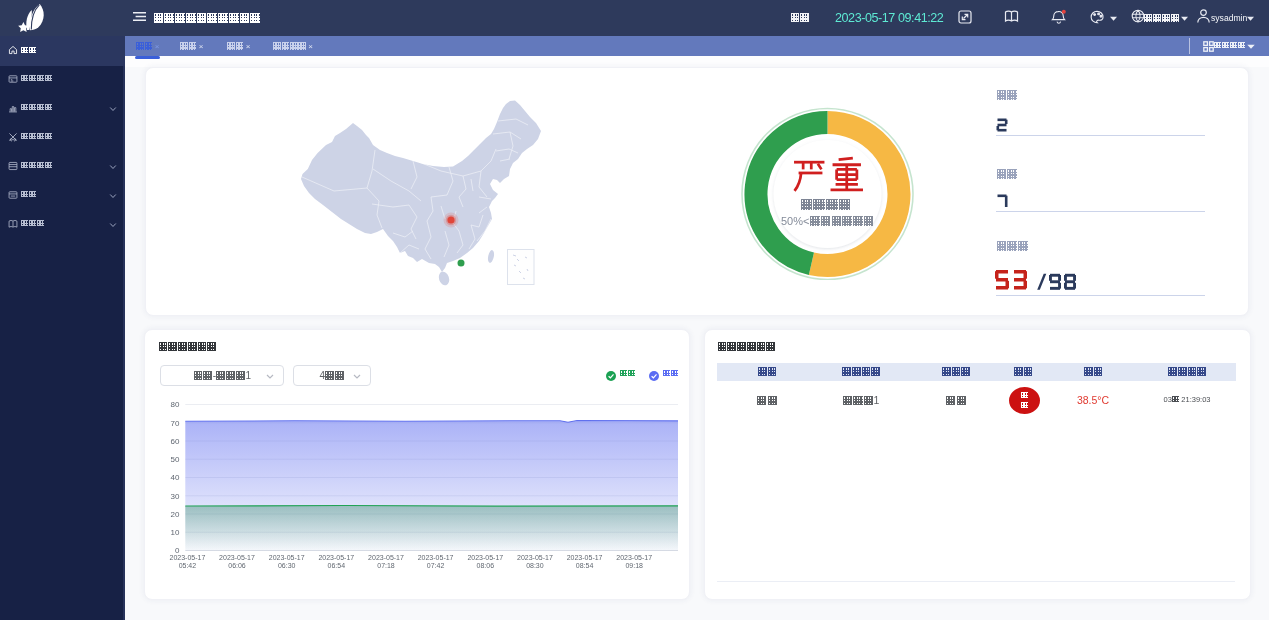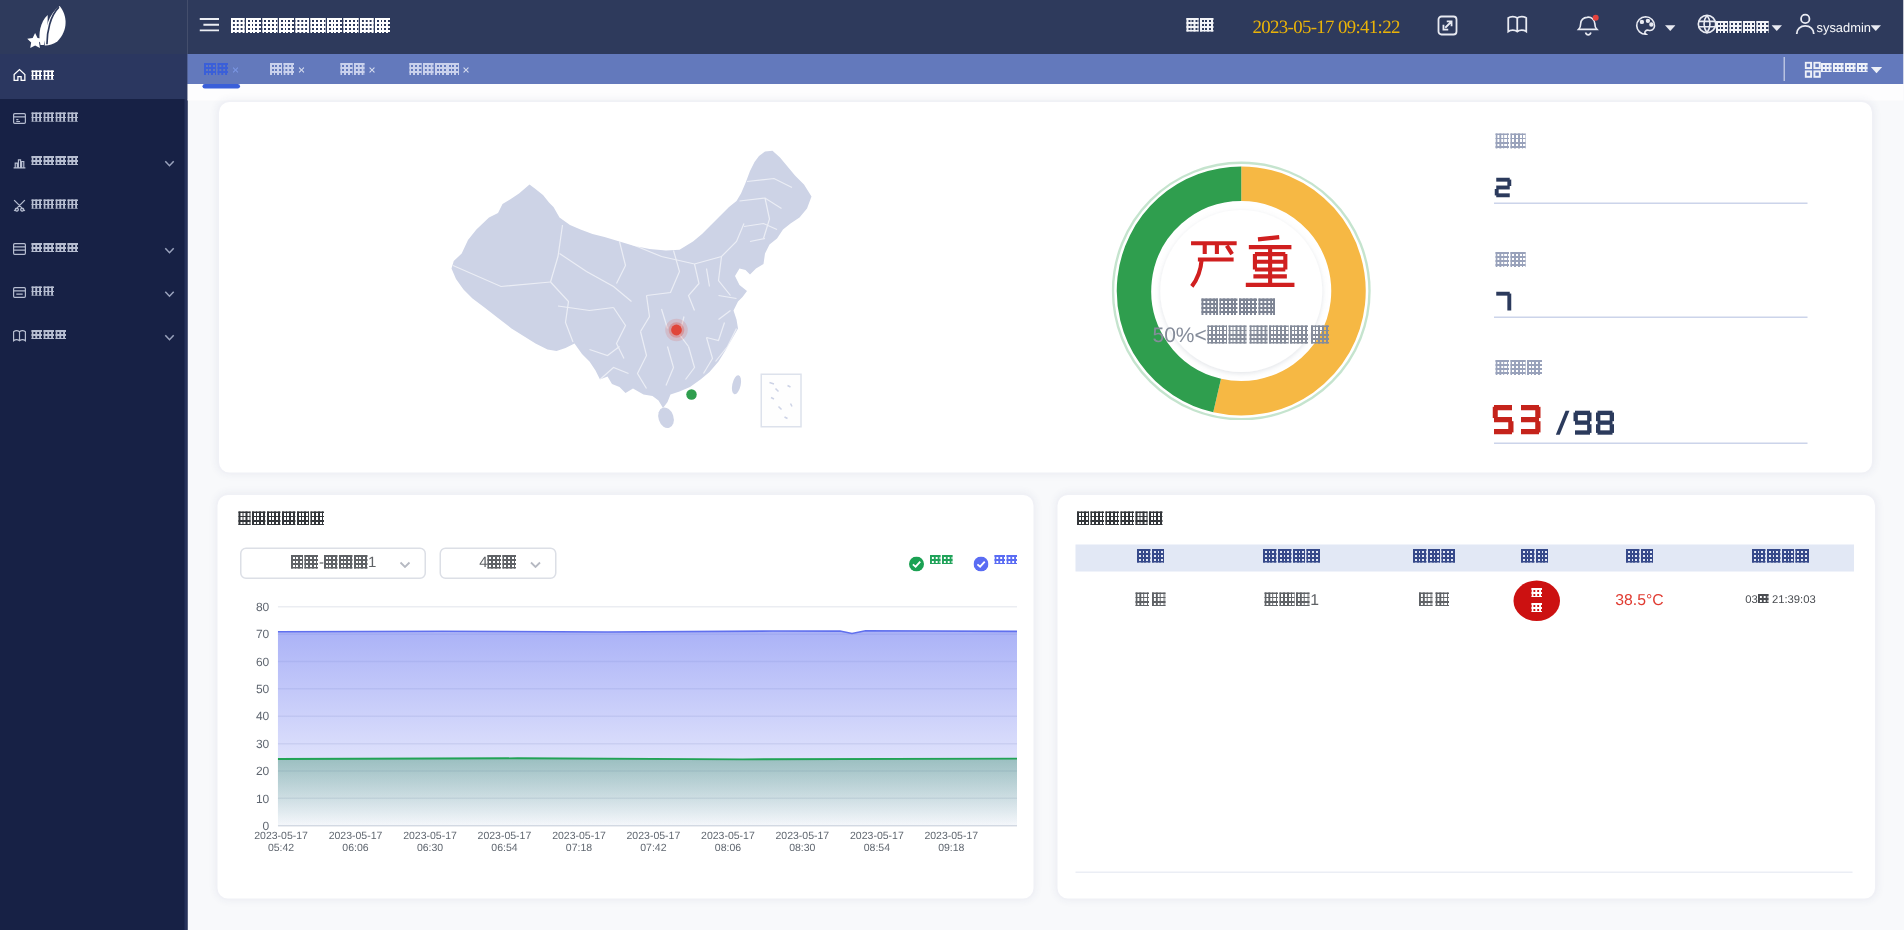--- a/index.html
+++ b/index.html
@@ -105,21 +105,21 @@
       <path d="M1.2 2.5 L4 5.5 L6.8 2.5"></path>
     </svg>
   </div>
 
 <div id="header">
 <svg class="abs" style="left:8px;top:12px" width="13" height="9" viewBox="0 0 13 9" stroke="#eceef4" stroke-width="1.4">
       <path d="M0 .7 h13 M2.6 4.5 h10.4 M0 8.3 h13"></path>
     </svg>
 <span class="abs" style="left:28px;top:5px;font-size:11px;font-weight:bold;color:#fff;letter-spacing:0;line-height:26px"><i class="g b"></i><i class="g b"></i><i class="g b"></i><i class="g b"></i><i class="g b"></i><i class="g b"></i><i class="g b"></i><i class="g b"></i><i class="g b"></i><i class="g b"></i></span>
 <span class="abs" style="left:665px;top:5px;font-size:10px;line-height:26px;color:#f2f3f7"><i class="g"></i><i class="g"></i></span>
-<span class="abs" style="left:710px;top:5px;font-size:12.6px;line-height:26px;color:#eab308;font-family:Liberation Serif, serif;letter-spacing:-.45px">2023-05-17 09:41:22</span>
+<span class="abs" style="left:710px;top:5px;font-size:12.6px;line-height:26px;color:#5eead4;font-family:Liberation Sans, sans-serif;letter-spacing:-.45px">2023-05-17 09:41:22</span>
 <svg class="abs" style="left:833px;top:10px" width="14" height="14" viewBox="0 0 14 14" fill="none" stroke="#e8eaf2" stroke-width="1.2">
       <rect x="1" y="1" width="12" height="12" rx="2"></rect>
       <path d="M9.5 4.5 L5.5 8.5 M6.5 4.3 h3.2 v3.2 M7.5 9.7 H4.3 V6.5"></path>
     </svg>
 <svg class="abs" style="left:879px;top:10px" width="15" height="13" viewBox="0 0 15 13" fill="none" stroke="#e8eaf2" stroke-width="1.2">
       <path d="M7.5 2 C6 .8 3 .8 1.5 2 V11 C3 9.8 6 9.8 7.5 11 C9 9.8 12 9.8 13.5 11 V2 C12 .8 9 .8 7.5 2 V10.6"></path>
     </svg>
 <svg class="abs" style="left:926px;top:9px" width="16" height="16" viewBox="0 0 16 16" fill="none">
       <path d="M7 2.6 a4.2 4.2 0 0 1 5.2 4.1 c0 2.2 .9 3.4 1.4 3.9 H1.4 c.5-.5 1.4-1.7 1.4-3.9 A4.2 4.2 0 0 1 7 2.6 M6 12.6 c.3 1 .9 1.6 1.8 1.6 s1.5-.6 1.8-1.6" stroke="#e8eaf2" stroke-width="1.1"></path>
       <circle cx="12.8" cy="2.8" r="2" fill="#e5433e"></circle>
@@ -235,21 +235,21 @@
 <path d="M2 7 H32"></path>
         <path d="M11 7 V14"></path>
         <path d="M19 7 V14"></path>
         <path d="M25.5 8.5 L29 14"></path>
 <path d="M6.5 17.5 H30"></path>
         <path d="M9 17.5 C8.5 24 6.5 30 2.5 35"></path>
 <path d="M46 4.5 L60 3 M40 9.5 H68 M54 9.5 V33.5 M44 14 H64 M44 14 V24 M64 14 V24 M44 19 H64 M44 24 H64 M43 28.5 H65 M38 34 H70"></path>
 </g>
     </svg>
 <div class="abs gb" style="left:599px;top:129px;width:161px;text-align:center;font-size:13px;color:#7d8494"><i class="g"></i><i class="g"></i><i class="g"></i><i class="g"></i></div>
-<div class="abs" style="left:601px;top:147px;width:161px;text-align:center;font-size:14px;color:#858c9a">50%&lt;<i class="g"></i><i class="g"></i><i class="g"></i><i class="g"></i><i class="g"></i><i class="g"></i></div>
+<div class="abs" style="left:601px;top:147px;width:161px;text-align:center;font-size:11px;color:#858c9a">50%&lt;<i class="g"></i><i class="g"></i><i class="g"></i><i class="g"></i><i class="g"></i><i class="g"></i></div>
 <div class="abs slab" style="left:850px;top:21px"><i class="g"></i><i class="g"></i></div>
 <div class="abs slab" style="left:850px;top:100px"><i class="g"></i><i class="g"></i></div>
 <div class="abs slab" style="left:850px;top:172px"><i class="g"></i><i class="g"></i><i class="g"></i></div>
 <div class="abs" style="left:850px;top:67px;width:209px;height:1px;background:#ccd4ea"></div>
 <div class="abs" style="left:850px;top:143px;width:209px;height:1px;background:#ccd4ea"></div>
 <div class="abs" style="left:850px;top:227px;width:209px;height:1px;background:#ccd4ea"></div>
 <svg class="abs" style="left:850px;top:50px" width="12" height="14" viewBox="0 0 12 14">
       <g fill="#2b3a5c" transform="translate(.5,.5)">
         <rect x="1.0" y="0.0" width="9.0" height="2.6"></rect>
         <rect x="8.4" y="1.2" width="2.6" height="4.3"></rect>

